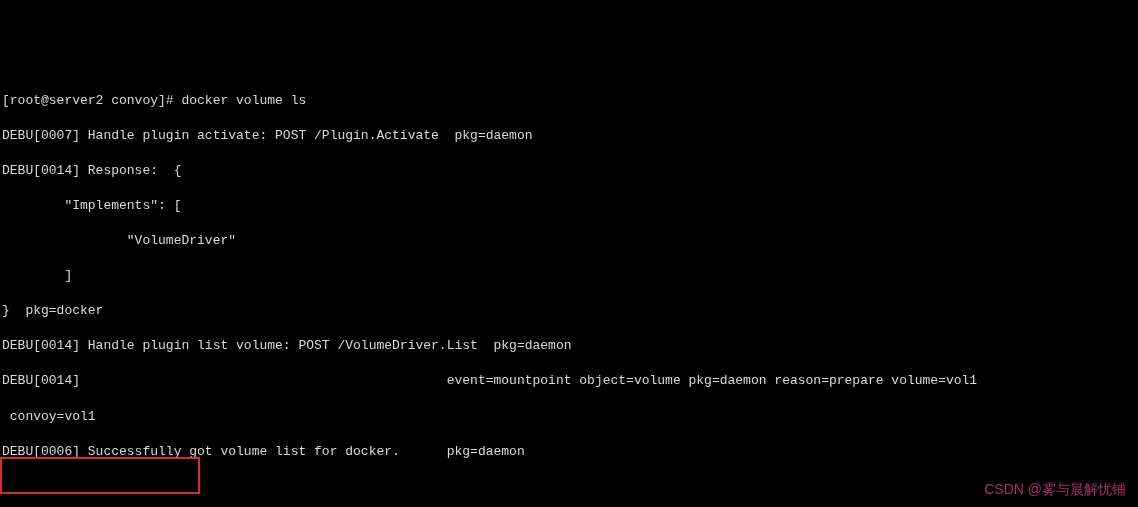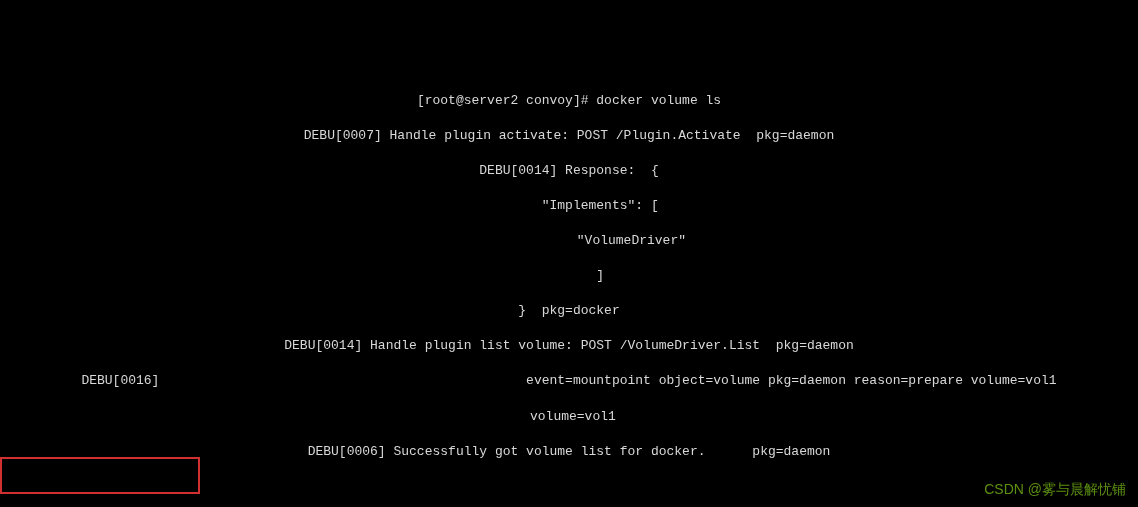--- a/index.html
+++ b/index.html
@@ -15,33 +15,32 @@
       line-height: 1.35;
       padding: 4px 2px;
       white-space: pre;
       width: 1138px;
       height: 507px;
       overflow: hidden;
       position: relative;
     }
     .terminal-line {
       white-space: pre;
-      text-align: center;
     }
     .highlight-box {
       border: 2px solid #d03030;
       position: absolute;
       padding: 0;
       pointer-events: none;
     }
     .watermark {
       position: absolute;
       bottom: 8px;
       right: 12px;
-      color: #84cc16;
+      color: #ec4899;
       font-family: Arial, sans-serif;
       font-size: 14px;
       opacity: 0.7;
     }
     .term-content {
       position: relative;
     }
   </style>
 </head>
 <body>
@@ -50,22 +49,22 @@
 
 <div class="term-content">
 <div class="terminal-line">[root@server2 convoy]# docker volume ls</div>
 <div class="terminal-line">DEBU[0007] Handle plugin activate: POST /Plugin.Activate  pkg=daemon</div>
 <div class="terminal-line">DEBU[0014] Response:  {</div>
 <div class="terminal-line">        "Implements": [</div>
 <div class="terminal-line">                "VolumeDriver"</div>
 <div class="terminal-line">        ]</div>
 <div class="terminal-line">}  pkg=docker</div>
 <div class="terminal-line">DEBU[0014] Handle plugin list volume: POST /VolumeDriver.List  pkg=daemon</div>
-<div class="terminal-line">DEBU[0016]                                               event=mountpoint object=volume pkg=daemon reason=prepare volume=vol1</div>
-<div class="terminal-line"> volume=vol1</div>
+<div class="terminal-line">DEBU[0014]                                               event=mountpoint object=volume pkg=daemon reason=prepare volume=vol1</div>
+<div class="terminal-line"> convoy=vol1</div>
 <div class="terminal-line">DEBU[0006] Successfully got volume list for docker.      pkg=daemon</div>
 
 
 
 
 
 
 
 
 

